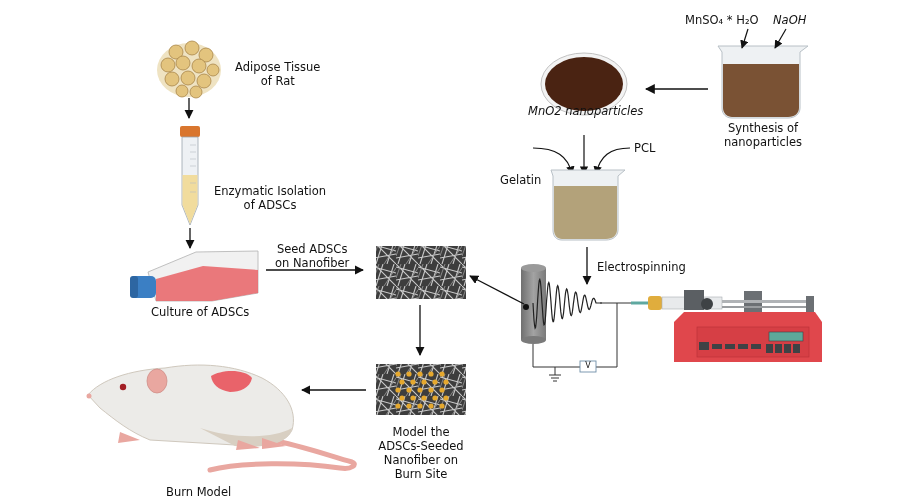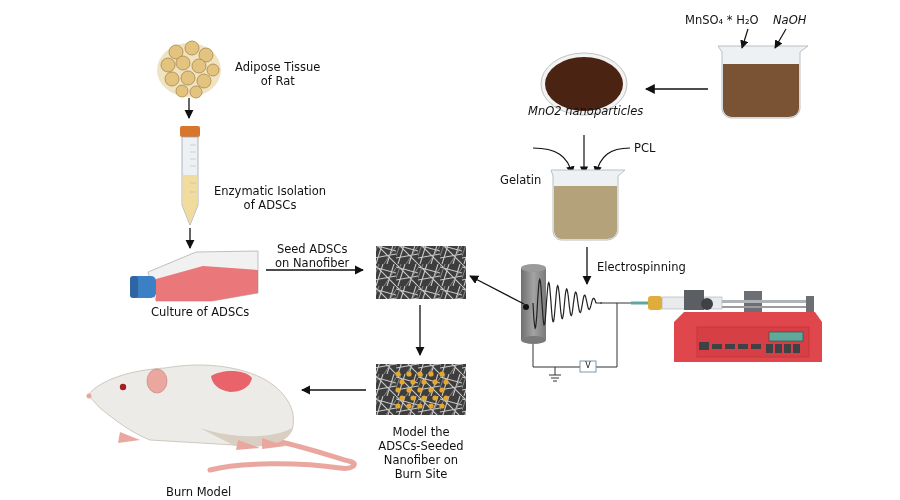--- a/index.html
+++ b/index.html
@@ -206,18 +206,20 @@
 <div class="lbl" style="left:374px;top:425px;width:94px;">
   <div>Model the</div>
   <div>ADSCs-Seeded</div>
   <div>Nanofiber on</div>
   <div>Burn Site</div>
 </div>
 <div class="lbl" style="left:166px;top:485px;">Burn Model</div>
 <div class="lbl" style="left:669px;top:13px;margin-left:16px;">MnSO₄ * H₂O</div>
 <div class="lbl" style="left:773px;top:13px;font-style:italic;">NaOH</div>
 <div class="lbl" style="left:688px;top:121px;width:150px;">
+  <div>Synthesis of</div>
+  <div>nanoparticles</div>
 </div>
 <div class="lbl" style="left:528px;top:104px;font-style:italic;">MnO2 nanoparticles</div>
 <div class="lbl" style="left:500px;top:141px;margin-top:32px;">Gelatin</div>
 <div class="lbl" style="left:634px;top:141px;">PCL</div>
 <div class="lbl" style="left:597px;top:260px;">Electrospinning</div>
 <div class="lbl" style="left:584px;top:360px;font-size:8px;line-height:12px;width:8px;">V</div>
 
 </body></html>

